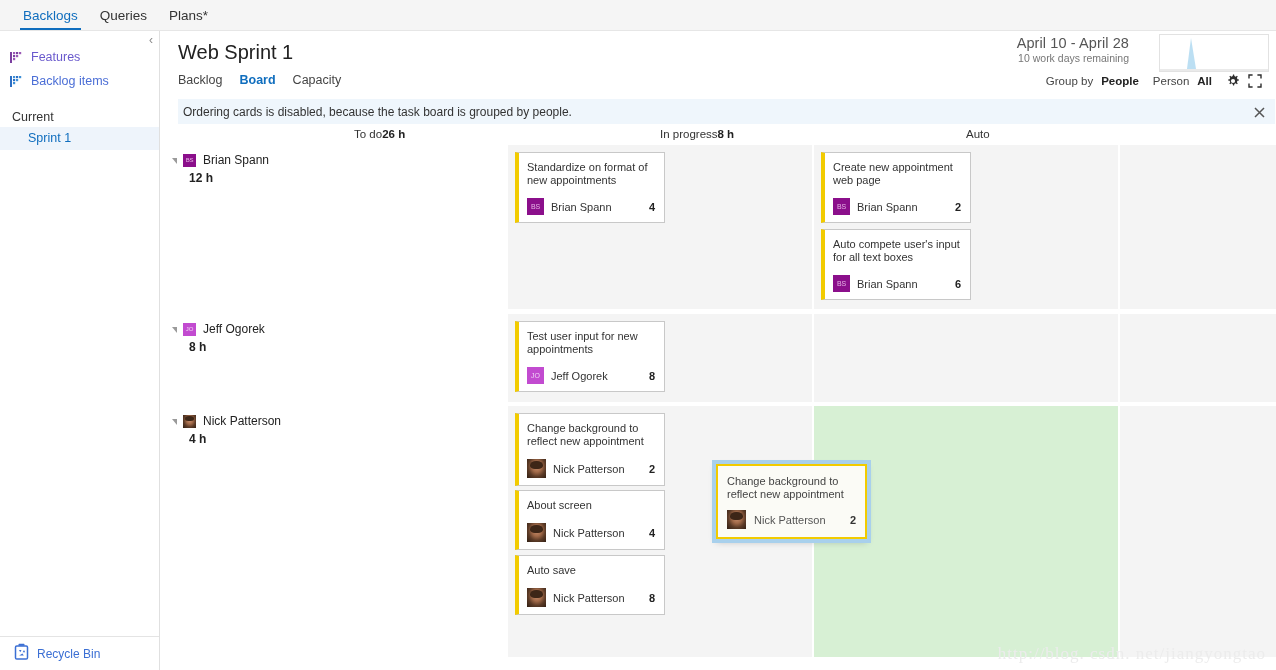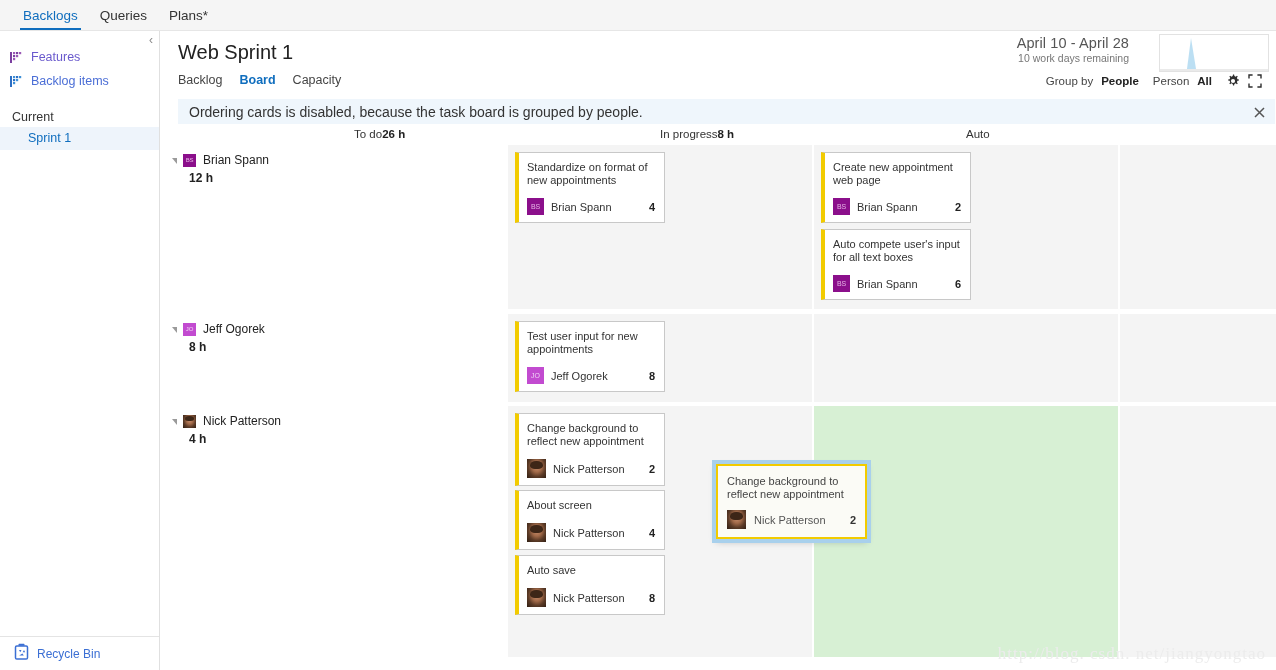--- a/index.html
+++ b/index.html
@@ -87,21 +87,21 @@
   }
   .tb-label { font-size: 11.5px; color: #444; }
   .tb-value { font-size: 11.5px; color: #222; font-weight: bold; cursor: pointer; }
   .tb-icon { cursor: pointer; display: flex; align-items: center; }
 
   
   .infobar {
     position: absolute; left: 18px; top: 68px; width: 1097px; height: 25px;
     background: #eff6fc; display: flex; align-items: center;
   }
-  .infobar .txt { font-size: 14px; color: #333; padding-left: 11px; }
+  .infobar .txt { font-size: 12px; color: #333; padding-left: 5px; }
   .infobar .x { position: absolute; right: 10px; top: 5px; cursor: pointer; }
 
   
   .colheads { position: absolute; left: 0; top: 97px; width: 1116px; height: 20px; }
   .colhead { position: absolute; font-size: 11.5px; color: #333; }
   .colhead .nm { color: #333; }
   .colhead .hrs { font-weight: bold; margin-left: 0; color: #222; }
 
   
   .board { position: absolute; left: 0; top: 114px; width: 1116px; height: 512px; }

